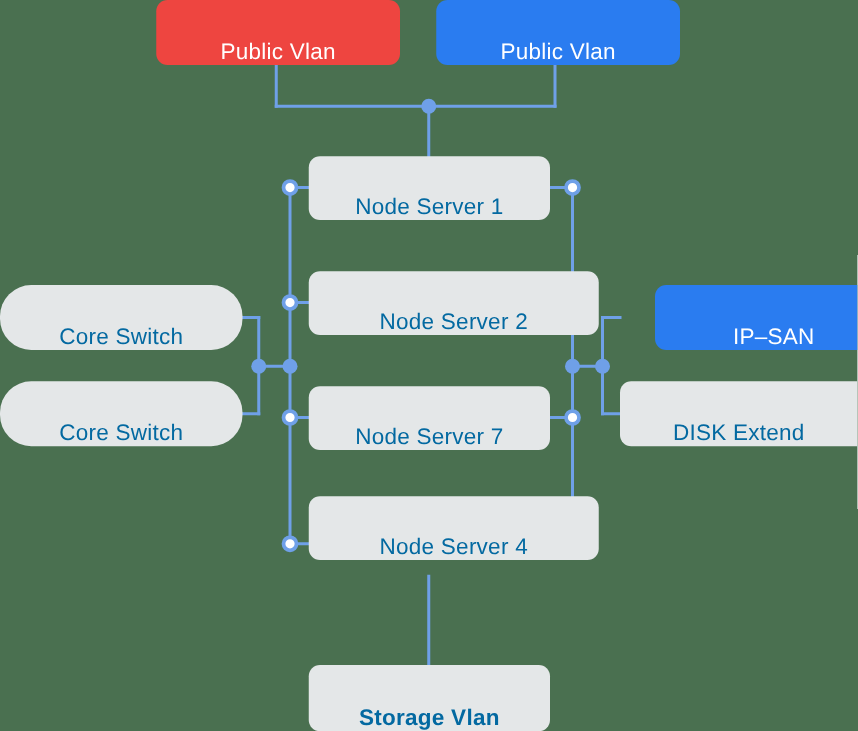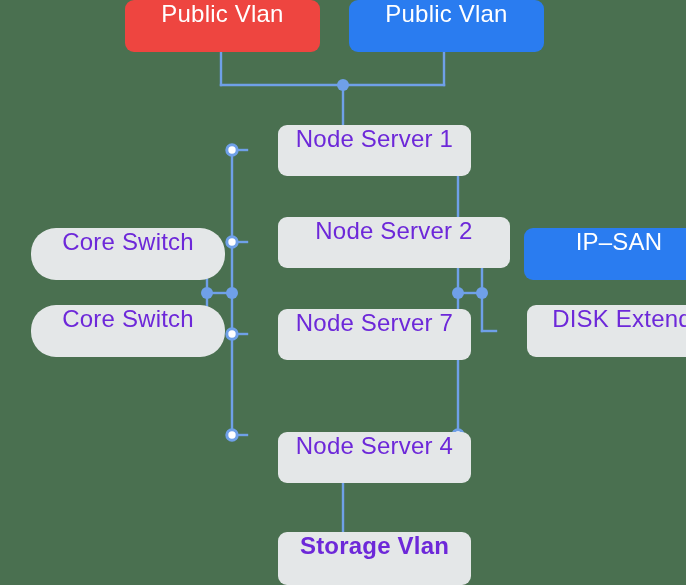--- a/index.html
+++ b/index.html
@@ -20,32 +20,31 @@
     left: 0;
     top: 0;
     width: 686px;
     height: 585px;
     pointer-events: none;
   }
   .node {
     position: absolute;
     box-sizing: border-box;
     display: flex;
-    align-items: flex-start;
+    align-items: flex-end;
     justify-content: center;
     border-radius: 9px;
-    font-size: 24px;
+    font-size: 18px;
     letter-spacing: 0.2px;
     white-space: nowrap;
     z-index: 3;
   }
   .node.grey {
     background: #e4e7e8;
-    color: #6d28d9;
-    margin-left: 31px;
+    color: #0369a1;
   }
   .node.red {
     background: #ee4540;
     color: #ffffff;
   }
   .node.blue {
     background: #2a7cf0;
     color: #ffffff;
   }
   .node.clip-left  { border-top-left-radius: 0; border-bottom-left-radius: 0; border-radius: 25px; }
@@ -102,21 +101,21 @@
       </div>
       <div class="node grey" style="left: 247px; top: 125px; width: 193px; height: 51px;">
         <span>Node Server 1</span>
       </div>
       <div class="node grey" style="left: 247px; top: 217px; width: 232px; height: 51px;">
         <span>Node Server 2</span>
       </div>
       <div class="node grey" style="left: 247px; top: 309px; width: 193px; height: 51px;">
         <span>Node Server 7</span>
       </div>
-      <div class="node grey" style="left: 247px; top: 432px; width: 193px; height: 51px;">
+      <div class="node grey" style="left: 247px; top: 397px; width: 232px; height: 51px;">
         <span>Node Server 4</span>
       </div>
       <div class="node grey clip-left" style="left: 0px; top: 228px; width: 194px; height: 52px;">
         <span>Core Switch</span>
       </div>
       <div class="node grey clip-left" style="left: 0px; top: 305px; width: 194px; height: 52px;">
         <span>Core Switch</span>
       </div>
       <div class="node blue clip-right" style="left: 496px; top: 228px; width: 190px; height: 52px; margin-left: 28px;">
         <span>IP–SAN</span>

